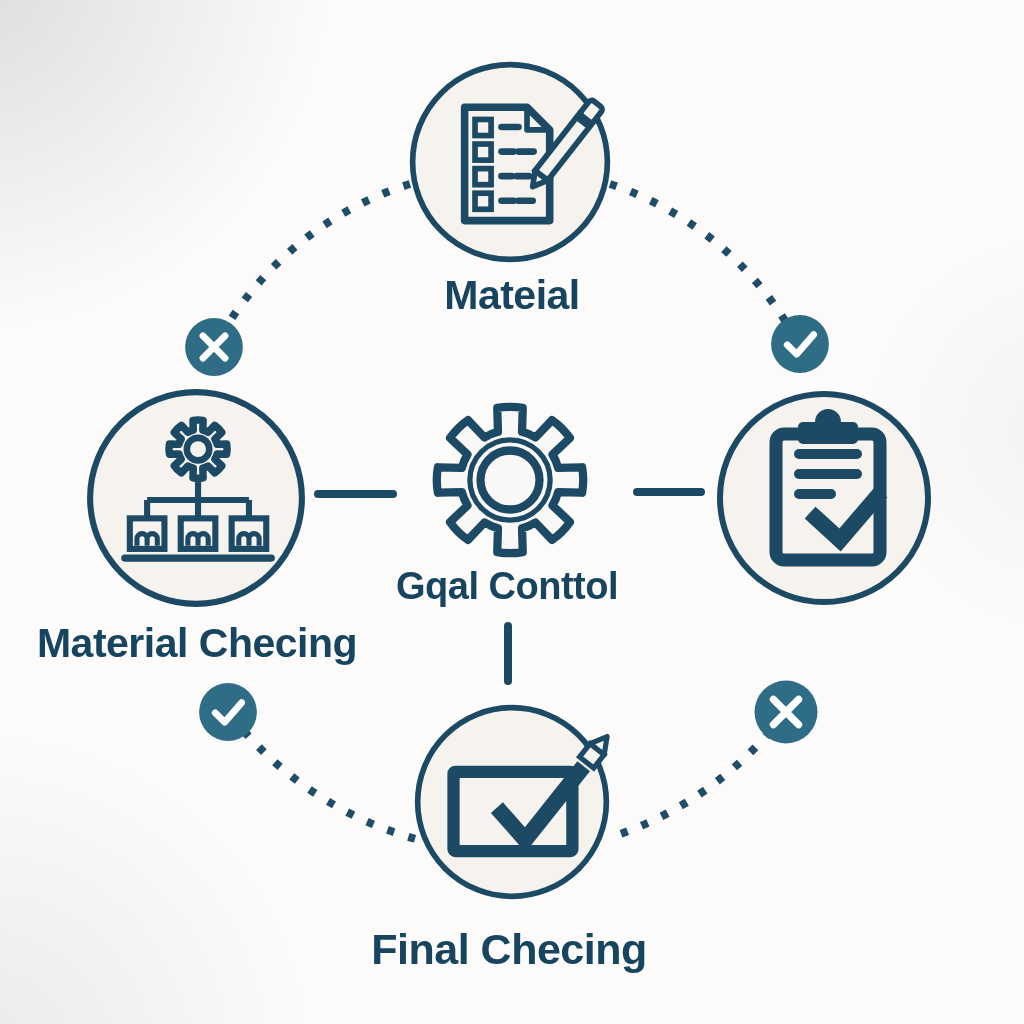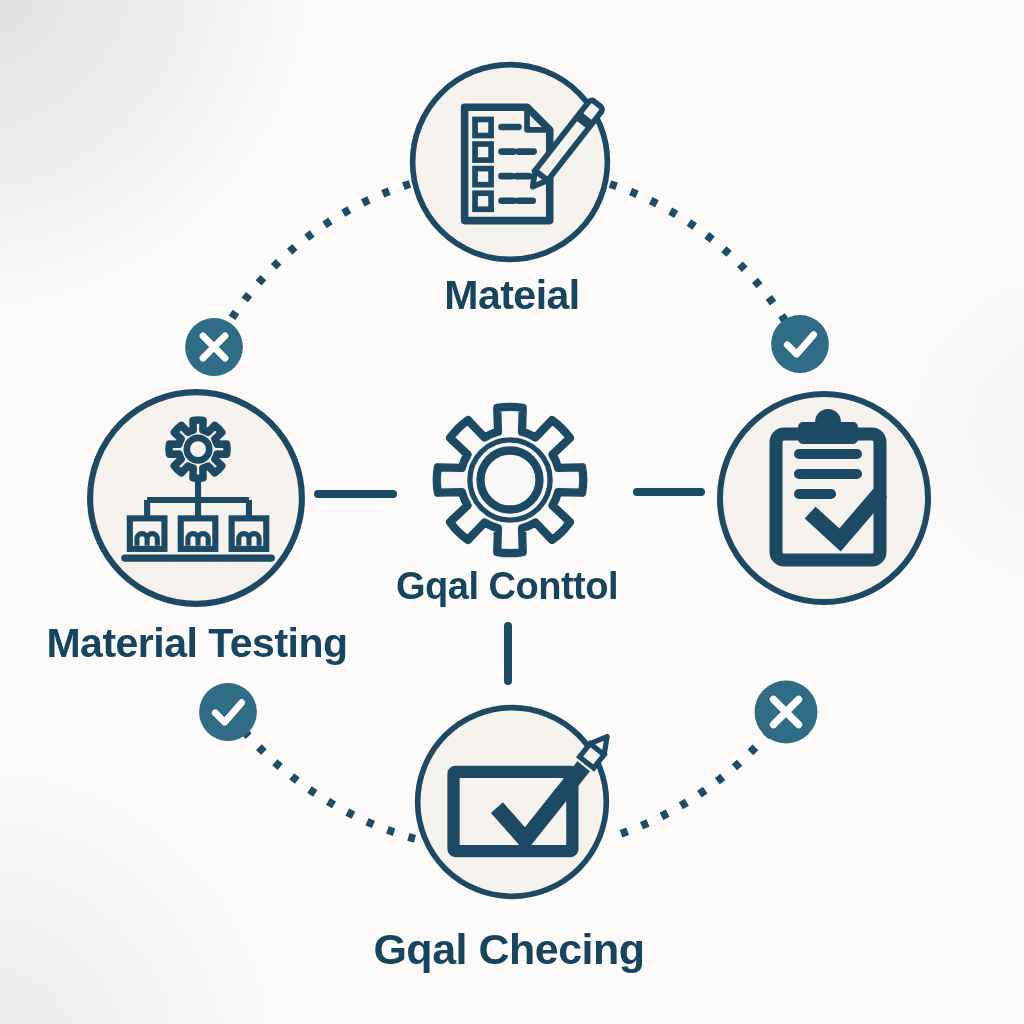--- a/index.html
+++ b/index.html
@@ -141,16 +141,16 @@
   </div>
   <div class="badge" style="left:750px;top:676px;">
     <svg width="72" height="72" viewBox="-40 -40 80 80">
       <circle class="badge-circle" r="35"></circle>
       <path class="badge-mark" d="M-14,-14 L14,14 M14,-14 L-14,14"></path>
     </svg>
   </div>
 
   <div class="label lbl-top">Mateial</div>
   <div class="label lbl-center">Gqal Conttol</div>
-  <div class="label lbl-left">Material Testing</div>
-  <div class="label lbl-bottom">Gqal Checing</div>
+  <div class="label lbl-left">Material Checing</div>
+  <div class="label lbl-bottom">Final Checing</div>
 
 </div>
 
 </body></html>

